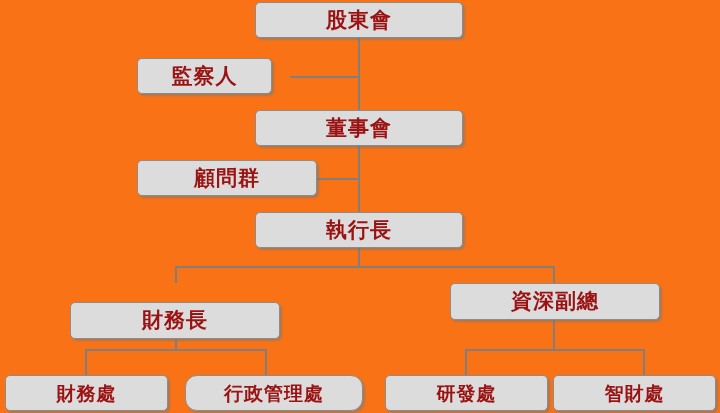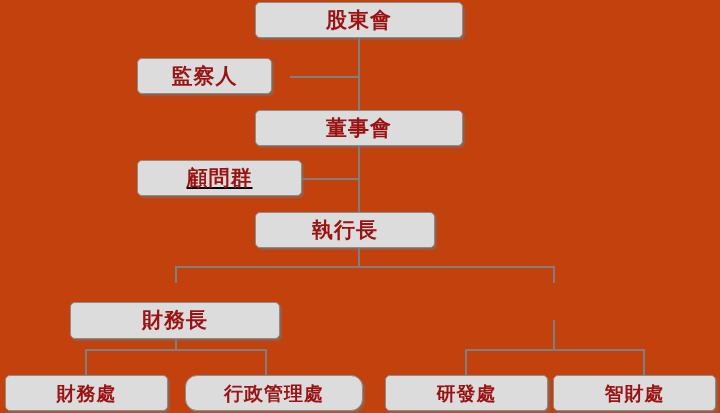--- a/index.html
+++ b/index.html
@@ -8,21 +8,21 @@
     padding: 0;
     background: #ffffff;
   }
   body {
     font-family: "DejaVu Sans", "Liberation Sans", sans-serif;
   }
   #org-chart {
     position: relative;
     width: 720px;
     height: 413px;
-    background: #c2410c;
+    background: #f97316;
     overflow: hidden;
   }
   
   .line {
     position: absolute;
     background: #7f7f7f;
   }
   .line.h { height: 2px; }
   .line.v { width: 2px; }
 
@@ -89,32 +89,35 @@
   </div>
 
   <div class="node" style="left:137px; top:58px; width:135px; height:36px;">
     <span class="node-label">監察人</span>
   </div>
 
   <div class="node" style="left:255px; top:110px; width:208px; height:36px;justify-content:center;">
     <span class="node-label">董事會</span>
   </div>
 
-  <div class="node" style="left:137px; top:160px; width:165px; height:36px;text-decoration:underline;">
+  <div class="node" style="left:137px; top:160px; width:180px; height:36px;">
     <span class="node-label">顧問群</span>
   </div>
 
-  <div class="node" style="left:255px; top:212px; width:180px; height:36px;">
+  <div class="node" style="left:255px; top:212px; width:208px; height:36px;">
     <span class="node-label">執行長</span>
   </div>
 
   <div class="node" style="left:70px; top:283px; width:210px; height:37px;margin-top:19px;">
     <span class="node-label">財務長</span>
   </div>
 
+  <div class="node" style="left:450px; top:283px; width:210px; height:37px;">
+    <span class="node-label">資深副總</span>
+  </div>
 
   <div class="node" style="left:5px; top:375px; width:163px; height:36px;">
     <span class="node-label small">財務處</span>
   </div>
 
   <div class="node" style="left:185px; top:375px; width:178px; height:36px;border-radius:12px;">
     <span class="node-label small">行政管理處</span>
   </div>
 
   <div class="node" style="left:385px; top:375px; width:163px; height:36px;text-align:right;">

